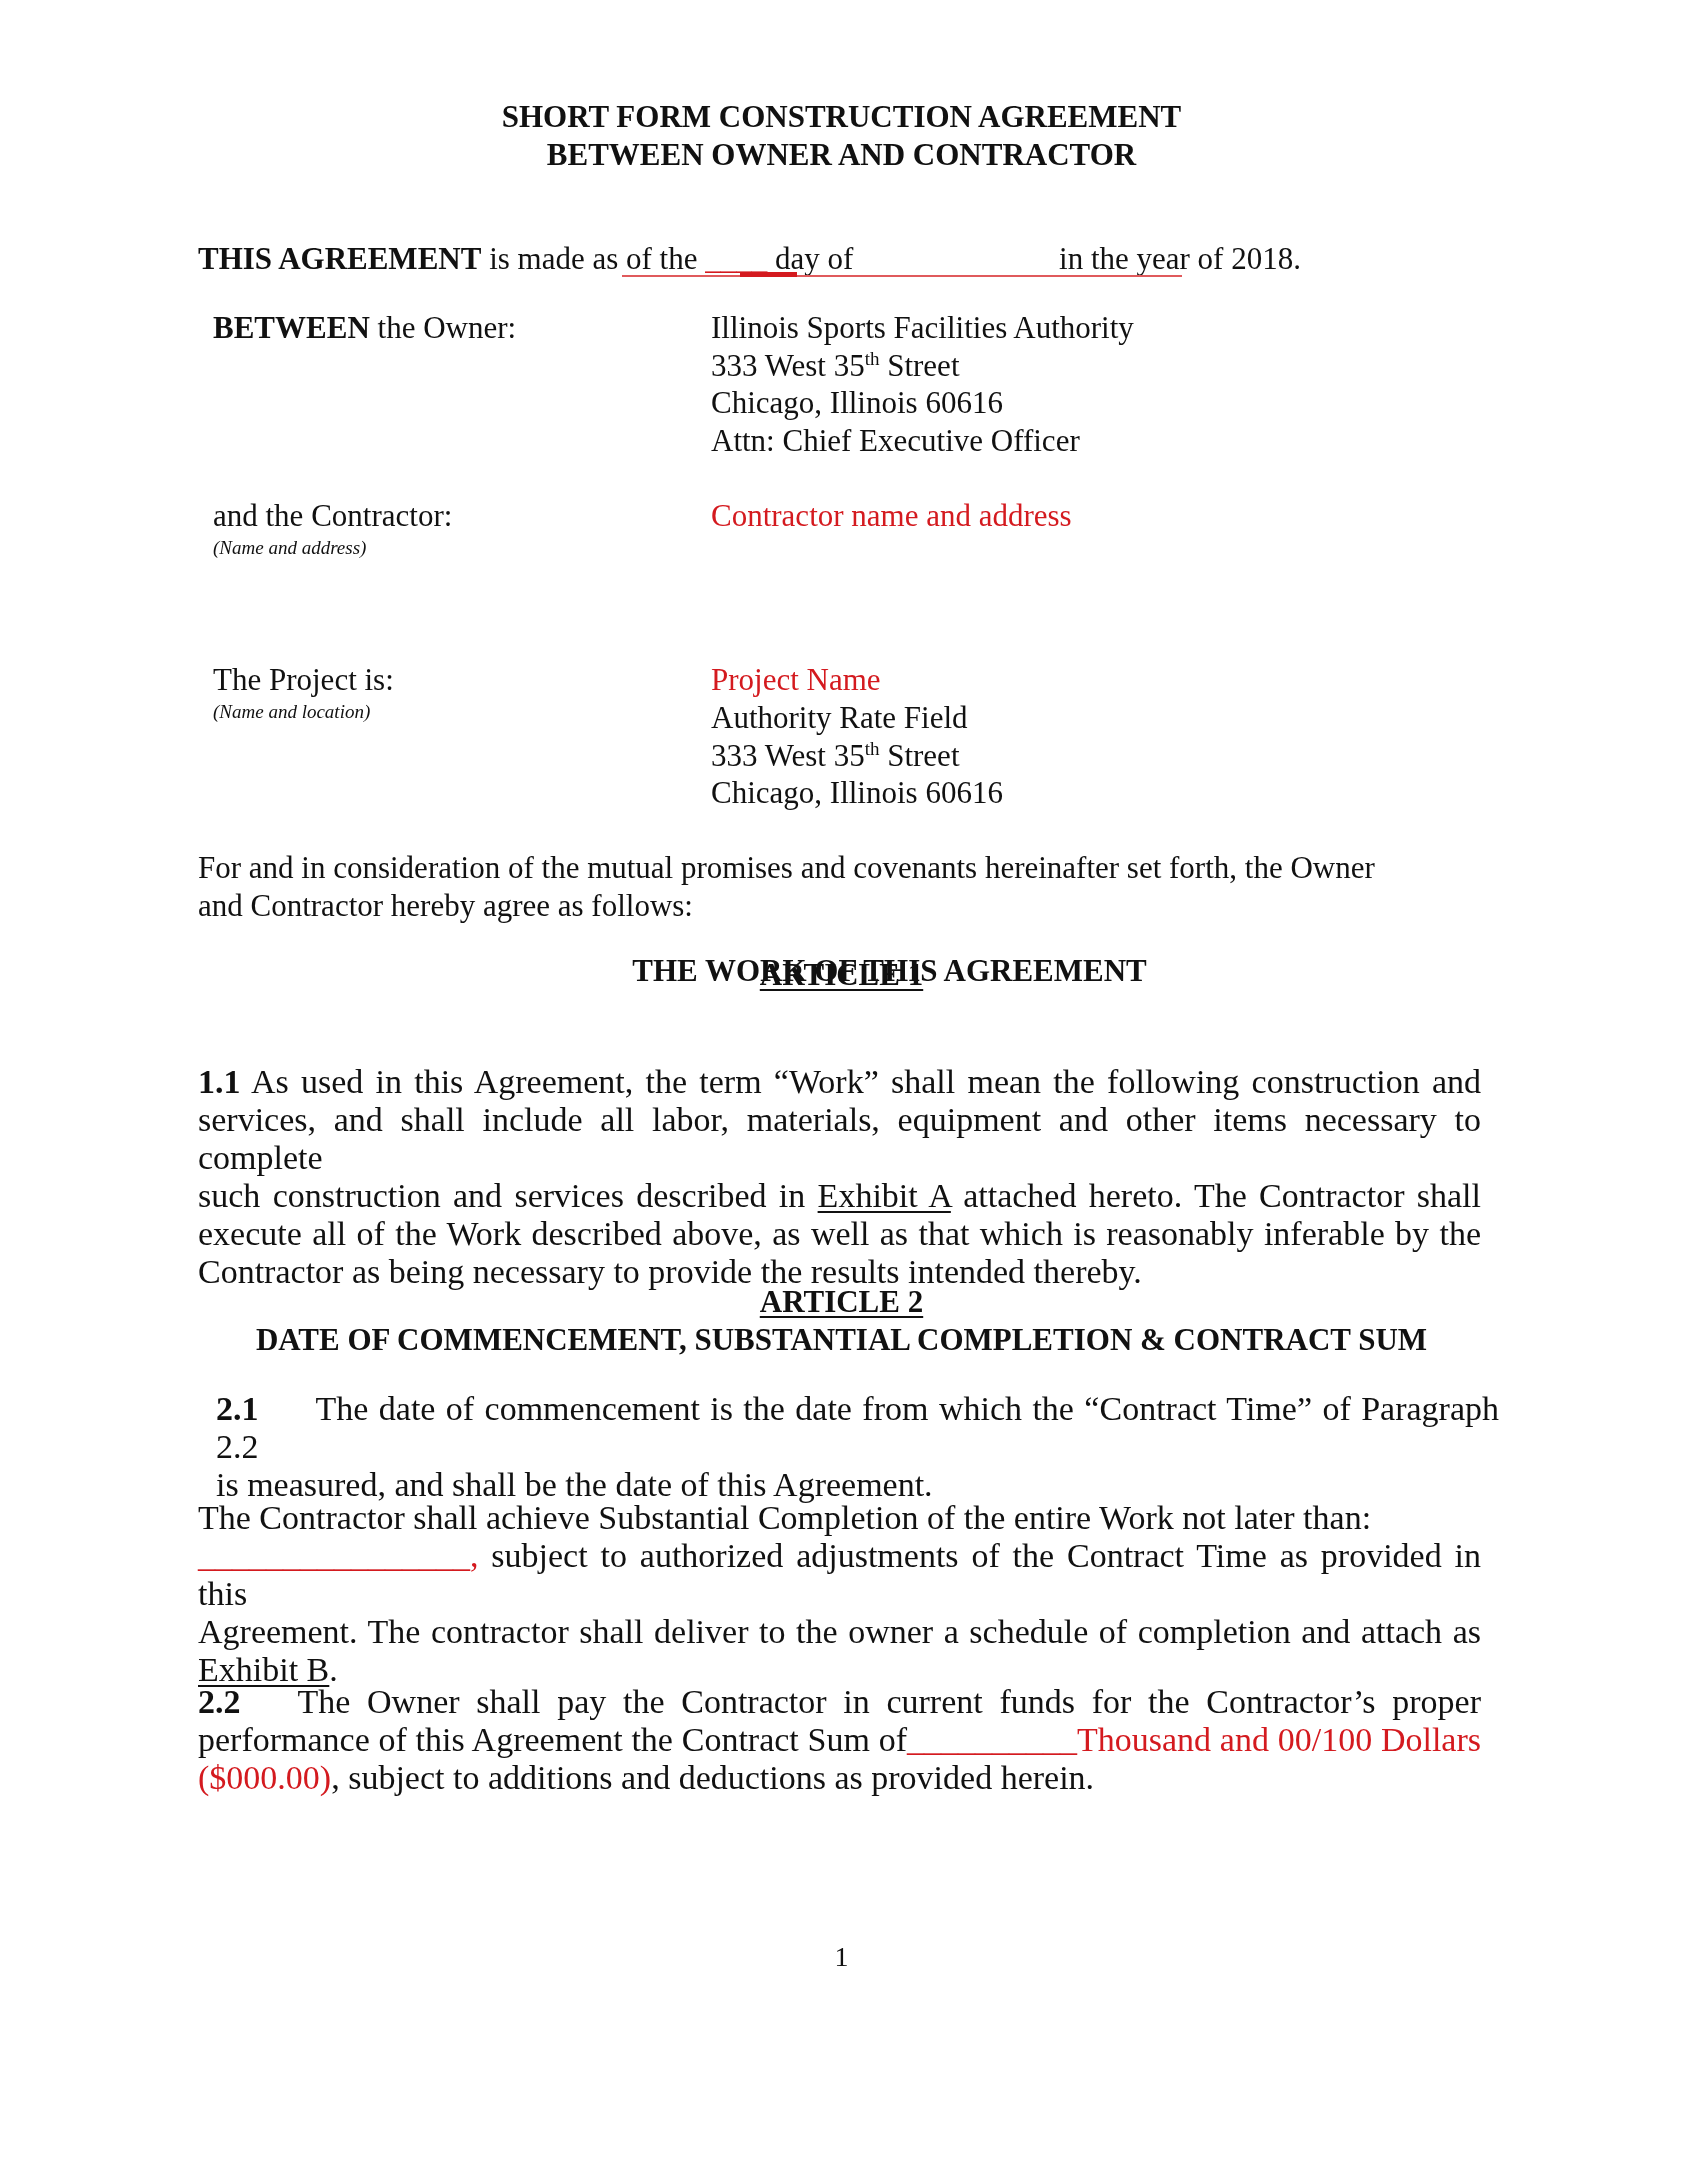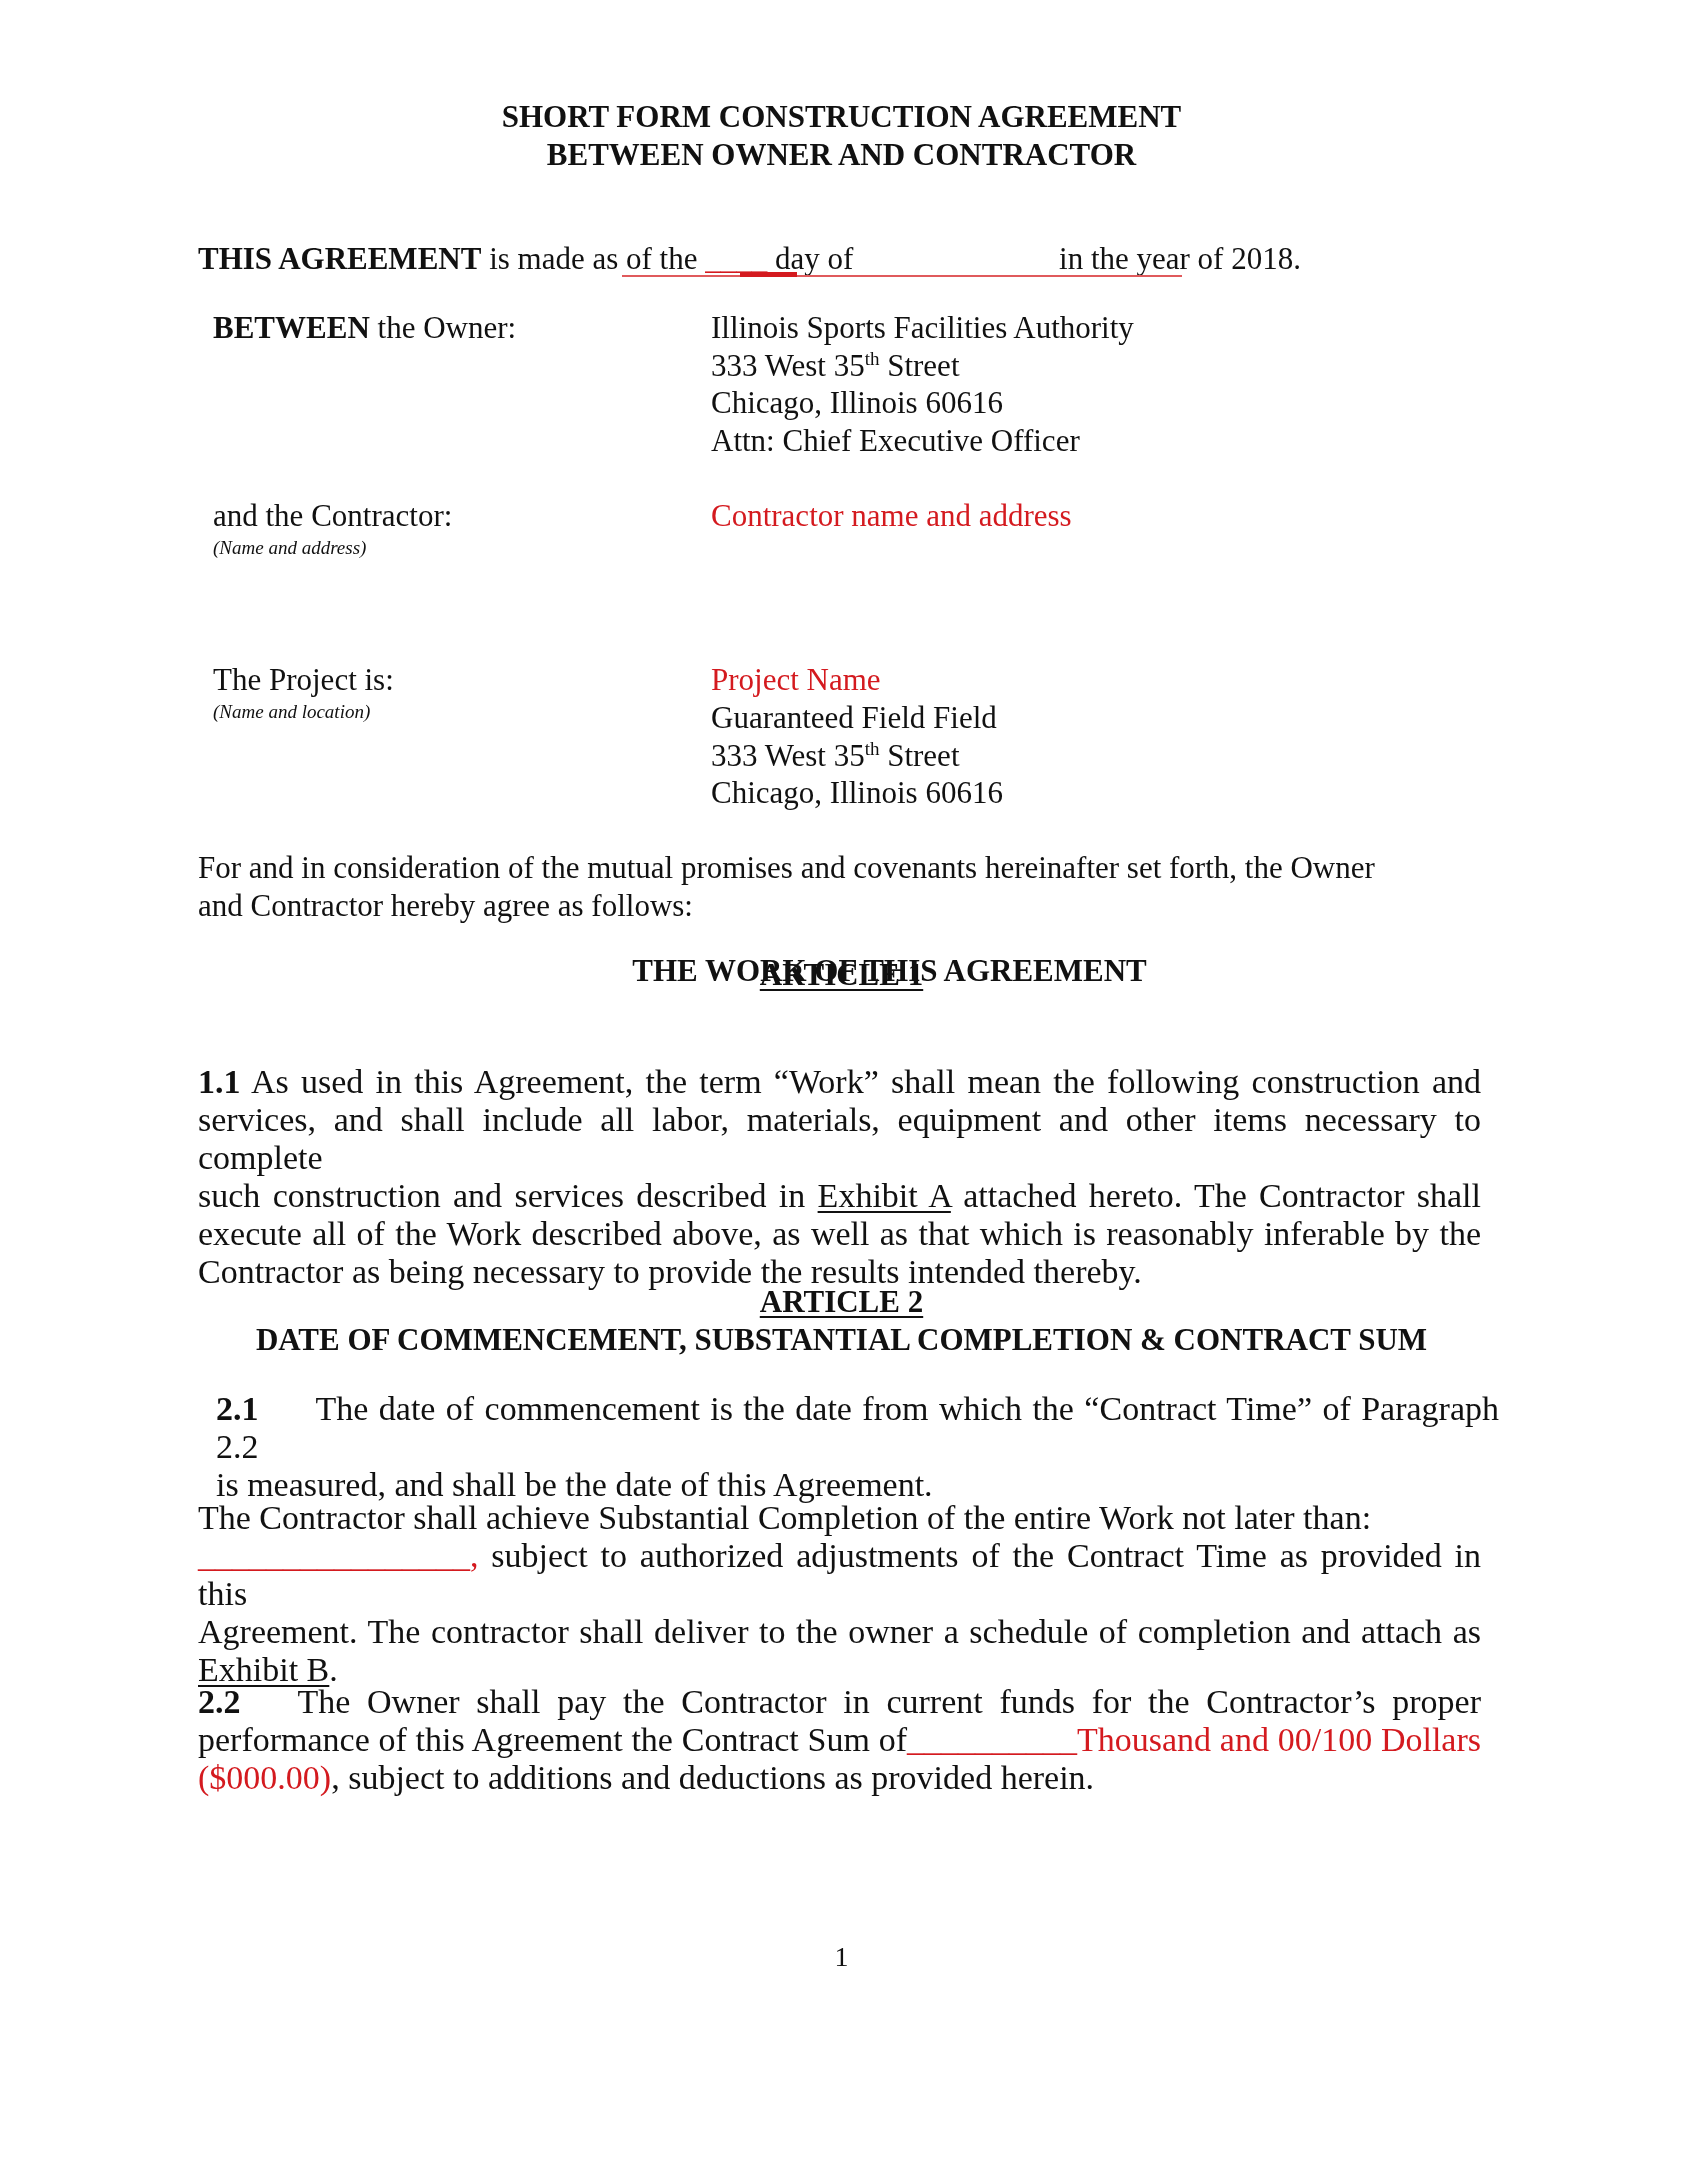--- a/index.html
+++ b/index.html
@@ -44,21 +44,21 @@
   <div class="abs body" style="left:711px; top:384px;">Chicago, Illinois 60616</div>
   <div class="abs body" style="left:711px; top:422px;">Attn: Chief Executive Officer</div>
 
   <div class="abs body" style="left:213px; top:497px;">and the Contractor:</div>
   <div class="abs small-it" style="left:213px; top:537px;">(Name and address)</div>
   <div class="abs body red" style="left:711px; top:497px;">Contractor name and address</div>
 
   <div class="abs body" style="left:213px; top:661px;">The Project is:</div>
   <div class="abs small-it" style="left:213px; top:701px;">(Name and location)</div>
   <div class="abs body red" style="left:711px; top:661px;">Project Name</div>
-  <div class="abs body" style="left:711px; top:699px;">Guaranteed Field Field</div>
+  <div class="abs body" style="left:711px; top:699px;">Authority Rate Field</div>
   <div class="abs body" style="left:711px; top:737px;">
     <span>333 West 35</span><sup style="font-size:19px; line-height:0;">th</sup><span> Street</span>
   </div>
   <div class="abs body" style="left:711px; top:774px;">Chicago, Illinois 60616</div>
 
   <div class="abs body" style="left:198px; top:849px;">For and in consideration of the mutual promises and covenants hereinafter set forth, the Owner</div>
   <div class="abs body" style="left:198px; top:887px;">and Contractor hereby agree as follows:</div>
 
   <div class="abs body bold center" style="top:956px;"><span class="ul">ARTICLE 1</span></div>
   <div class="abs body bold center" style="top:952px;padding-left:48px;">THE WORK OF THIS AGREEMENT</div>

